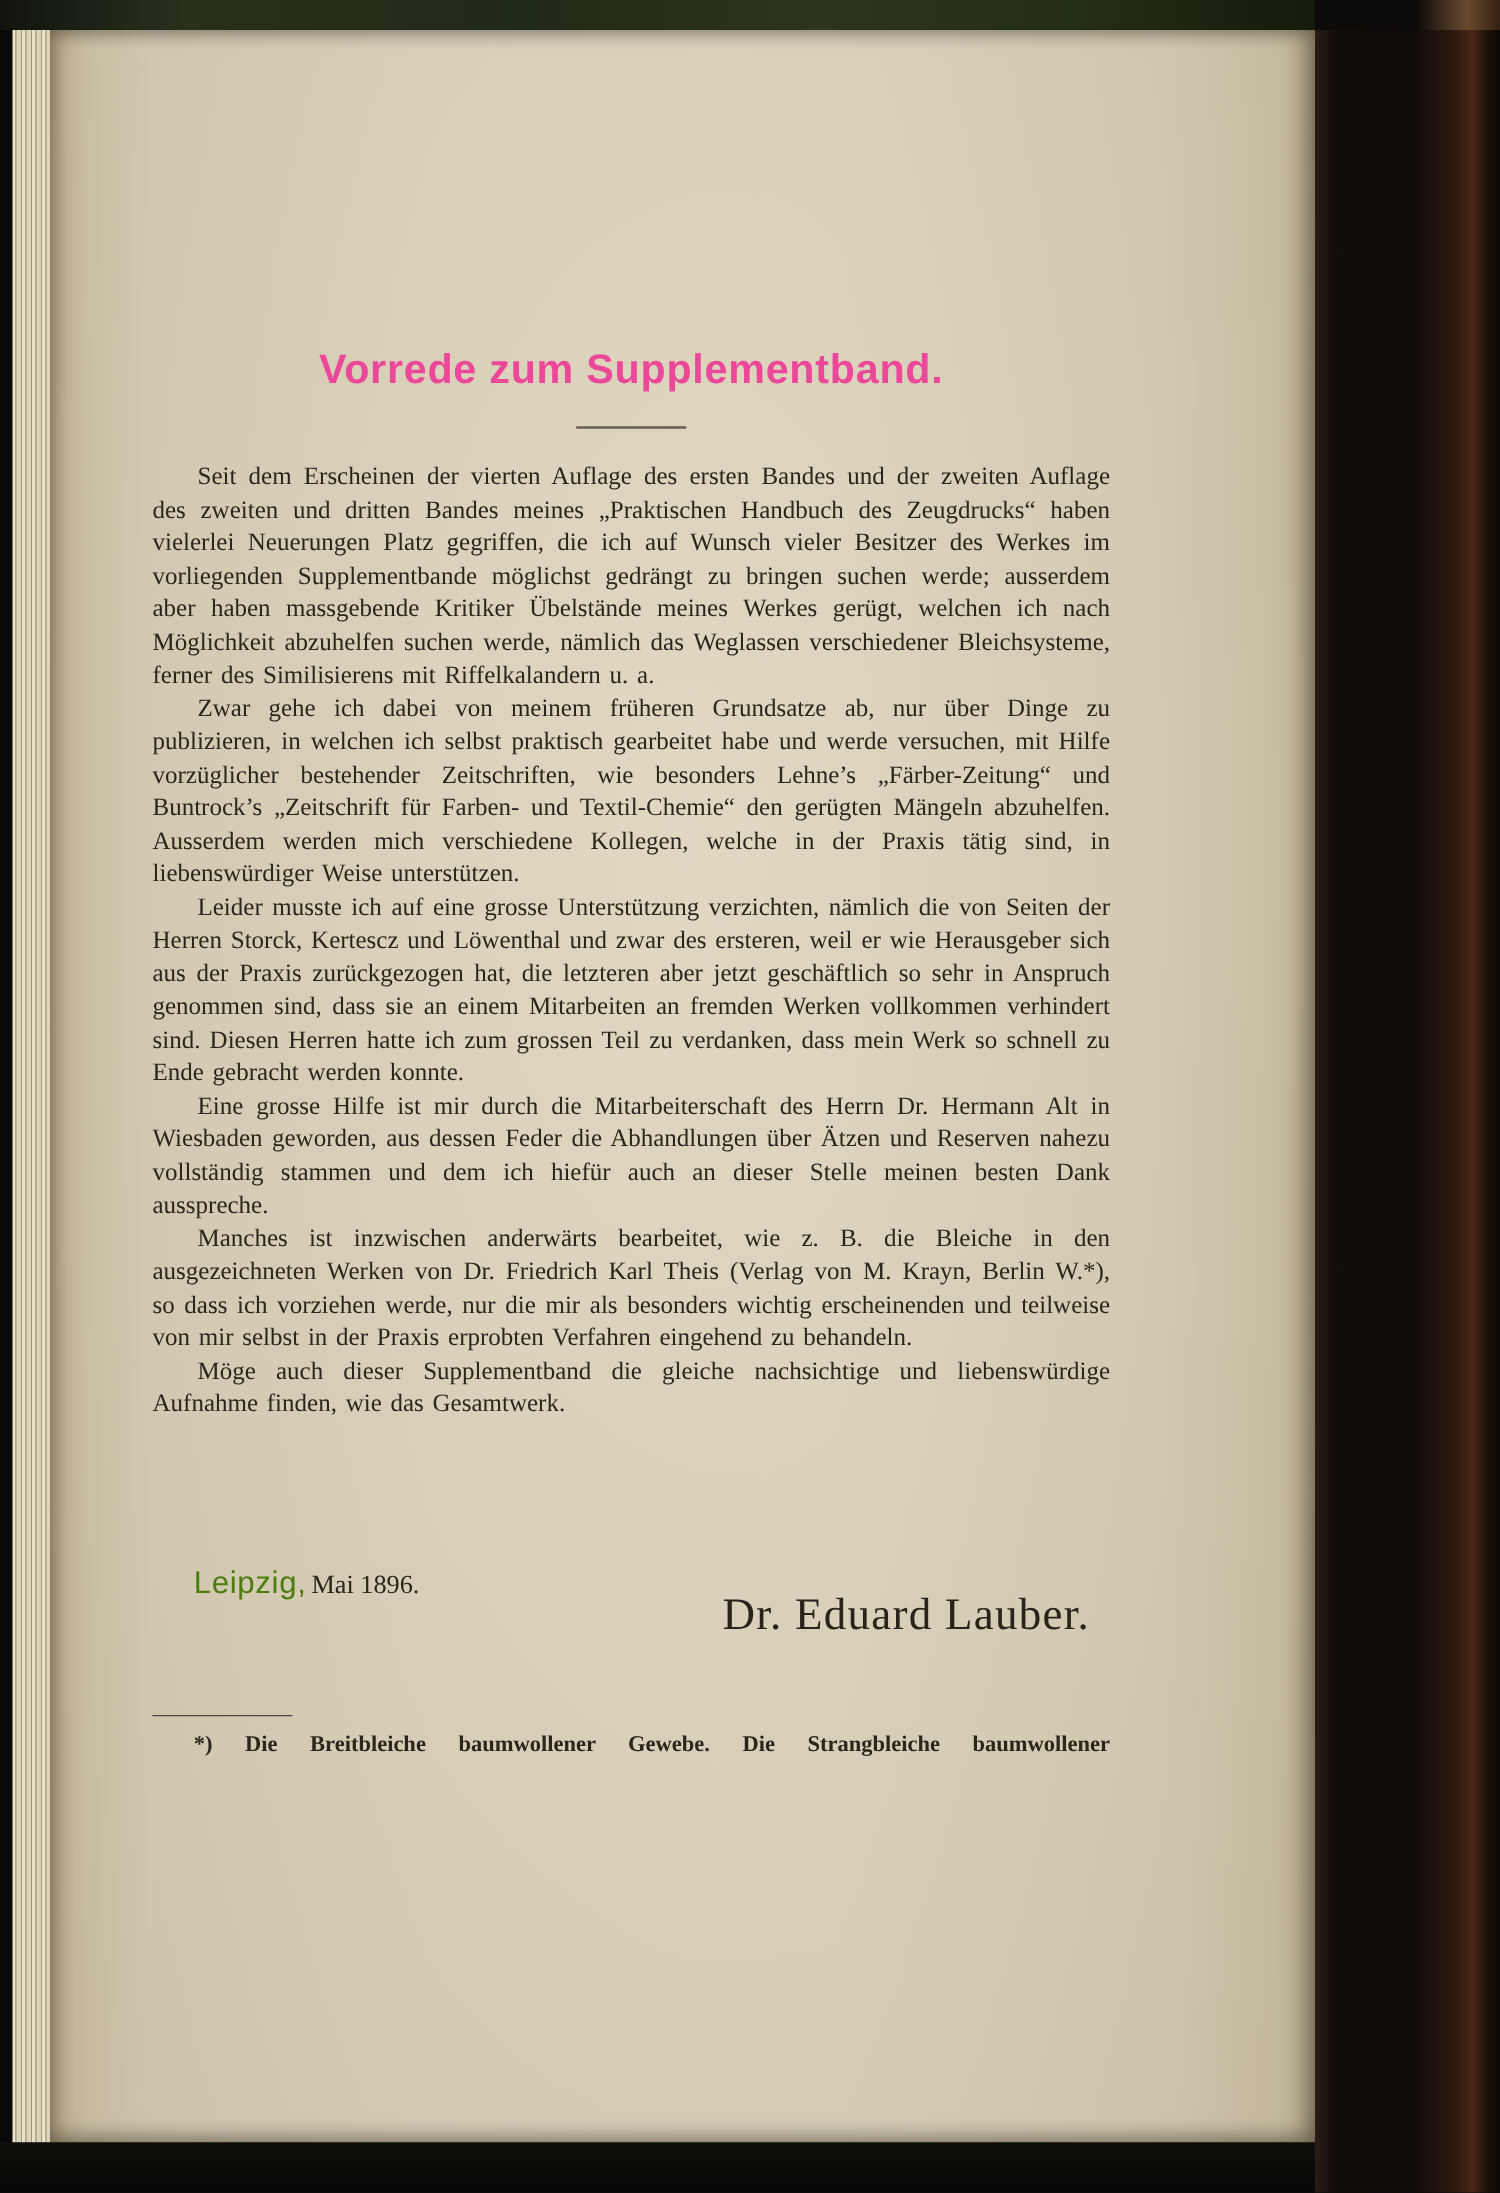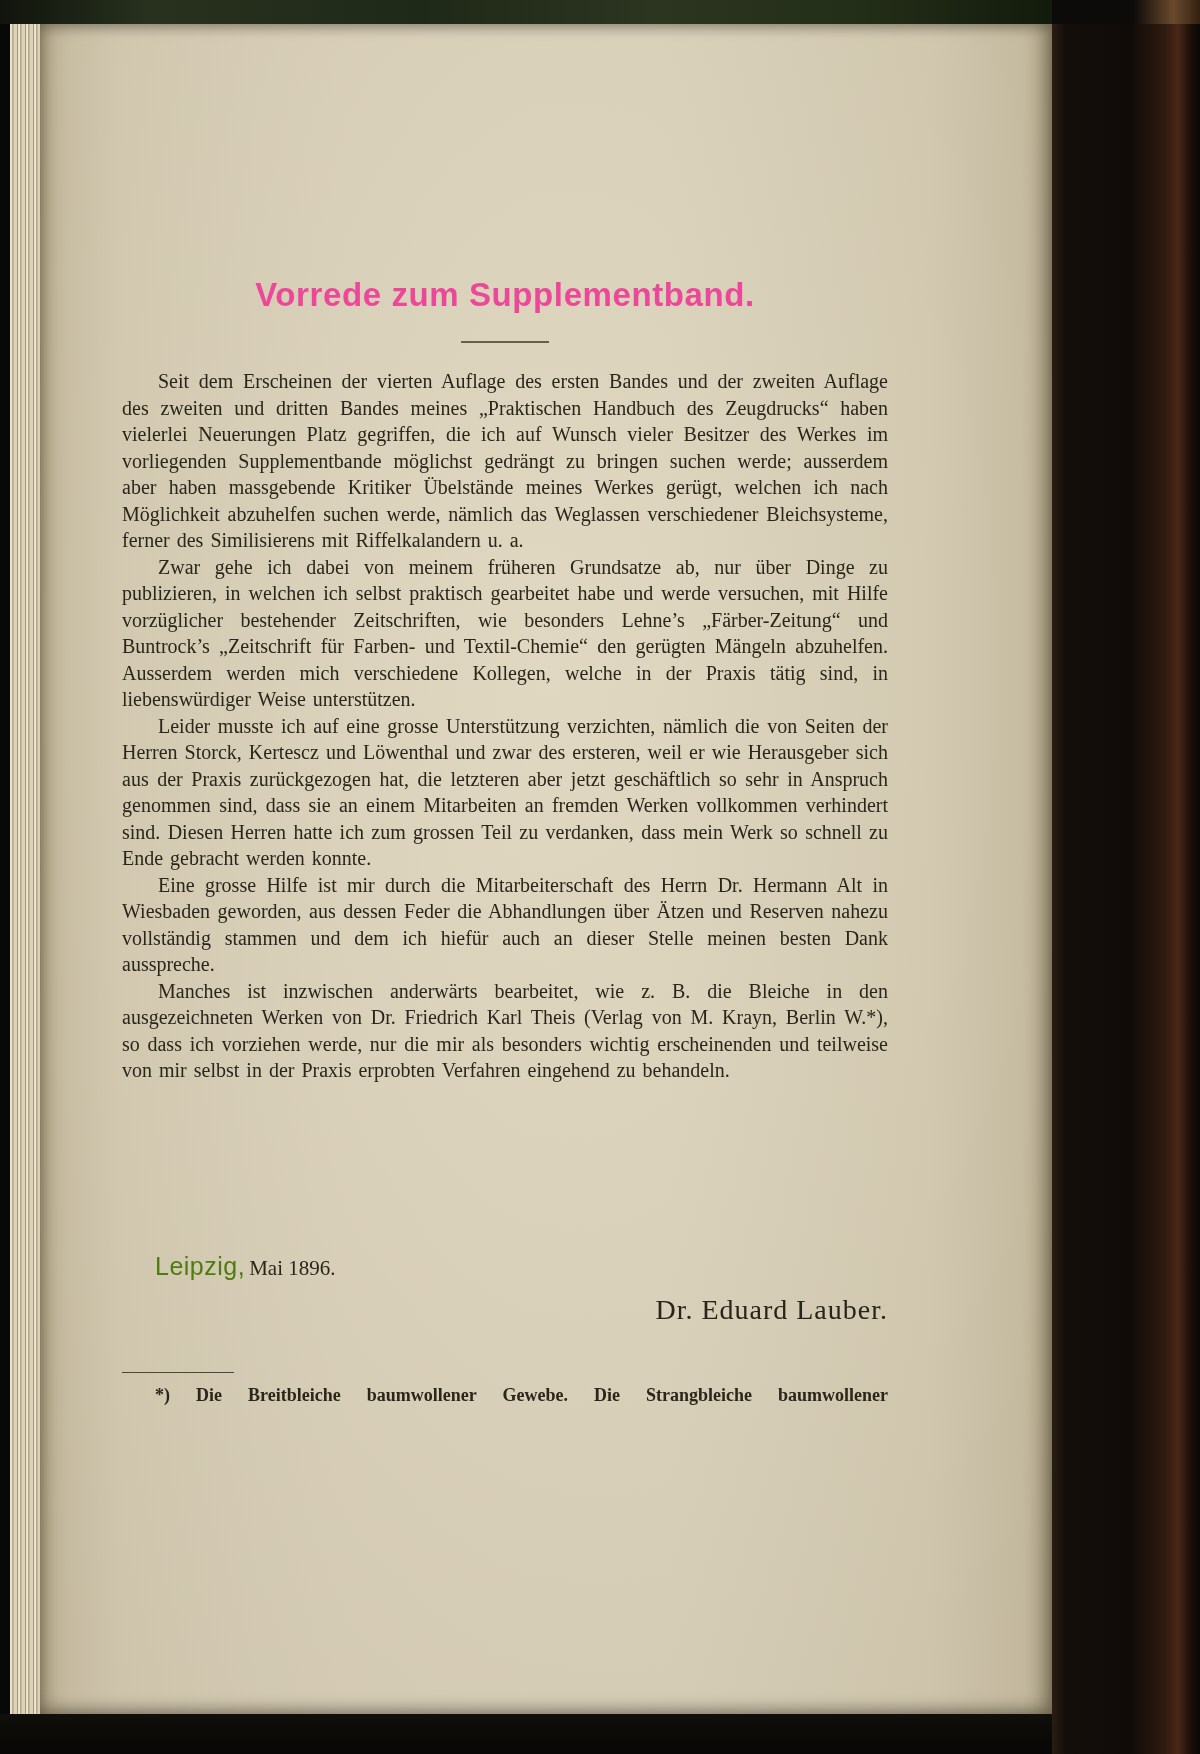--- a/index.html
+++ b/index.html
@@ -86,22 +86,22 @@
   .signature {
     position:absolute; left:0; top:976px; width:766px; height:72px;
   }
   .sig-place {
     font-family:"Liberation Sans","DejaVu Sans",sans-serif;
     font-size:25px; letter-spacing:0.5px; color:#4d7c0f;
     margin-left:33px;
   }
   .sig-date { font-size:21px; }
   .sig-author {
-    position:absolute; right:0; top:18px;
-    font-size:28px; letter-spacing:1px; color:#29241a;margin-top:24px;
+    position:absolute; right:16px; top:18px;
+    font-size:36px; letter-spacing:1px; color:#29241a;
   }
 
   .footnote { position:absolute; left:0; top:1096px; width:766px; }
   .footnote-rule { width:112px; border-top:1.5px solid #4d463a; }
   .footnote-line1 {
     margin:10px 0 12px; font-size:18px; line-height:24px;
     text-indent:33px;
     text-align:justify; text-align-last:justify;font-weight:bold;
   }
   .footnote-line2 { margin:0; font-size:18px; line-height:24px; }
@@ -123,20 +123,21 @@
 
     <h1 class="title">Vorrede zum Supplementband.</h1>
     <div class="title-divider"></div>
 
     <div class="body-text">
       <p>Seit dem Erscheinen der vierten Auflage des ersten Bandes und der zweiten Auflage des zweiten und dritten Bandes meines „Praktischen Handbuch des Zeugdrucks“ haben vielerlei Neuerungen Platz gegriffen, die ich auf Wunsch vieler Besitzer des Werkes im vorliegenden Supplementbande möglichst gedrängt zu bringen suchen werde; ausserdem aber haben massgebende Kritiker Übelstände meines Werkes gerügt, welchen ich nach Möglichkeit abzuhelfen suchen werde, nämlich das Weglassen verschiedener Bleichsysteme, ferner des Similisierens mit Riffelkalandern u. a.</p>
       <p>Zwar gehe ich dabei von meinem früheren Grundsatze ab, nur über Dinge zu publizieren, in welchen ich selbst praktisch gearbeitet habe und werde versuchen, mit Hilfe vorzüglicher bestehender Zeitschriften, wie besonders Lehne’s „Färber-Zeitung“ und Buntrock’s „Zeitschrift für Farben- und Textil-Chemie“ den gerügten Mängeln abzuhelfen. Ausserdem werden mich verschiedene Kollegen, welche in der Praxis tätig sind, in liebenswürdiger Weise unterstützen.</p>
       <p>Leider musste ich auf eine grosse Unterstützung verzichten, nämlich die von Seiten der Herren Storck, Kertescz und Löwenthal und zwar des ersteren, weil er wie Herausgeber sich aus der Praxis zurückgezogen hat, die letzteren aber jetzt geschäftlich so sehr in Anspruch genommen sind, dass sie an einem Mitarbeiten an fremden Werken vollkommen verhindert sind. Diesen Herren hatte ich zum grossen Teil zu verdanken, dass mein Werk so schnell zu Ende gebracht werden konnte.</p>
       <p>Eine grosse Hilfe ist mir durch die Mitarbeiterschaft des Herrn Dr. Hermann Alt in Wiesbaden geworden, aus dessen Feder die Abhandlungen über Ätzen und Reserven nahezu vollständig stammen und dem ich hiefür auch an dieser Stelle meinen besten Dank ausspreche.</p>
       <p>Manches ist inzwischen anderwärts bearbeitet, wie z. B. die Bleiche in den ausgezeichneten Werken von Dr. Friedrich Karl Theis (Verlag von M. Krayn, Berlin W.*), so dass ich vorziehen werde, nur die mir als besonders wichtig erscheinenden und teilweise von mir selbst in der Praxis erprobten Verfahren eingehend zu behandeln.</p>
+      <p>Möge auch dieser Supplementband die gleiche nachsichtige und liebenswürdige Aufnahme finden, wie das Gesamtwerk.</p>
     </div>
 
     <div class="signature">
       <span class="sig-place">Leipzig,</span>
       <span class="sig-date">Mai 1896.</span>
       <div class="sig-author">Dr. Eduard Lauber.</div>
     </div>
 
     <div class="footnote">
       <div class="footnote-rule"></div>

